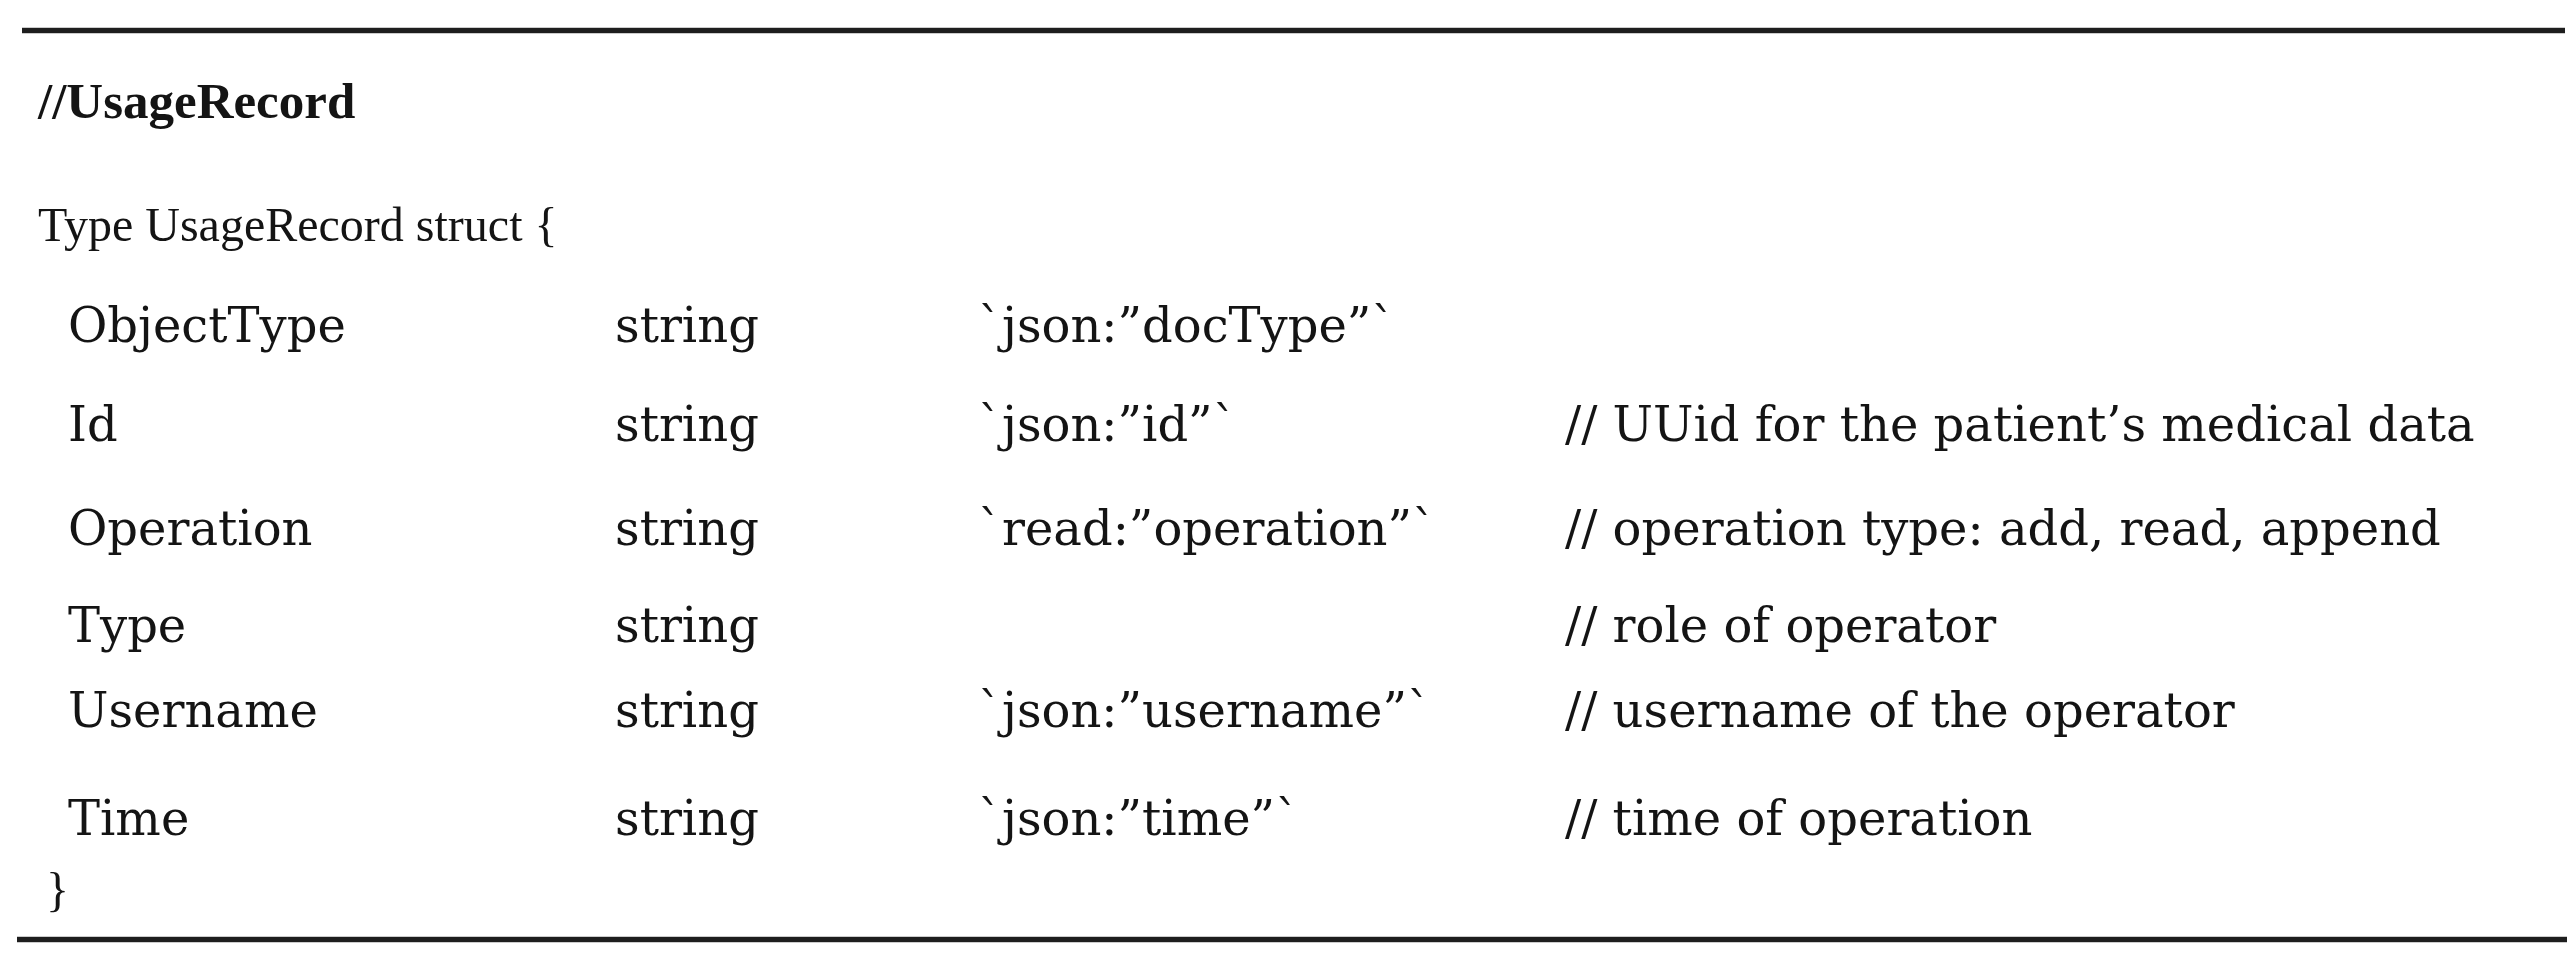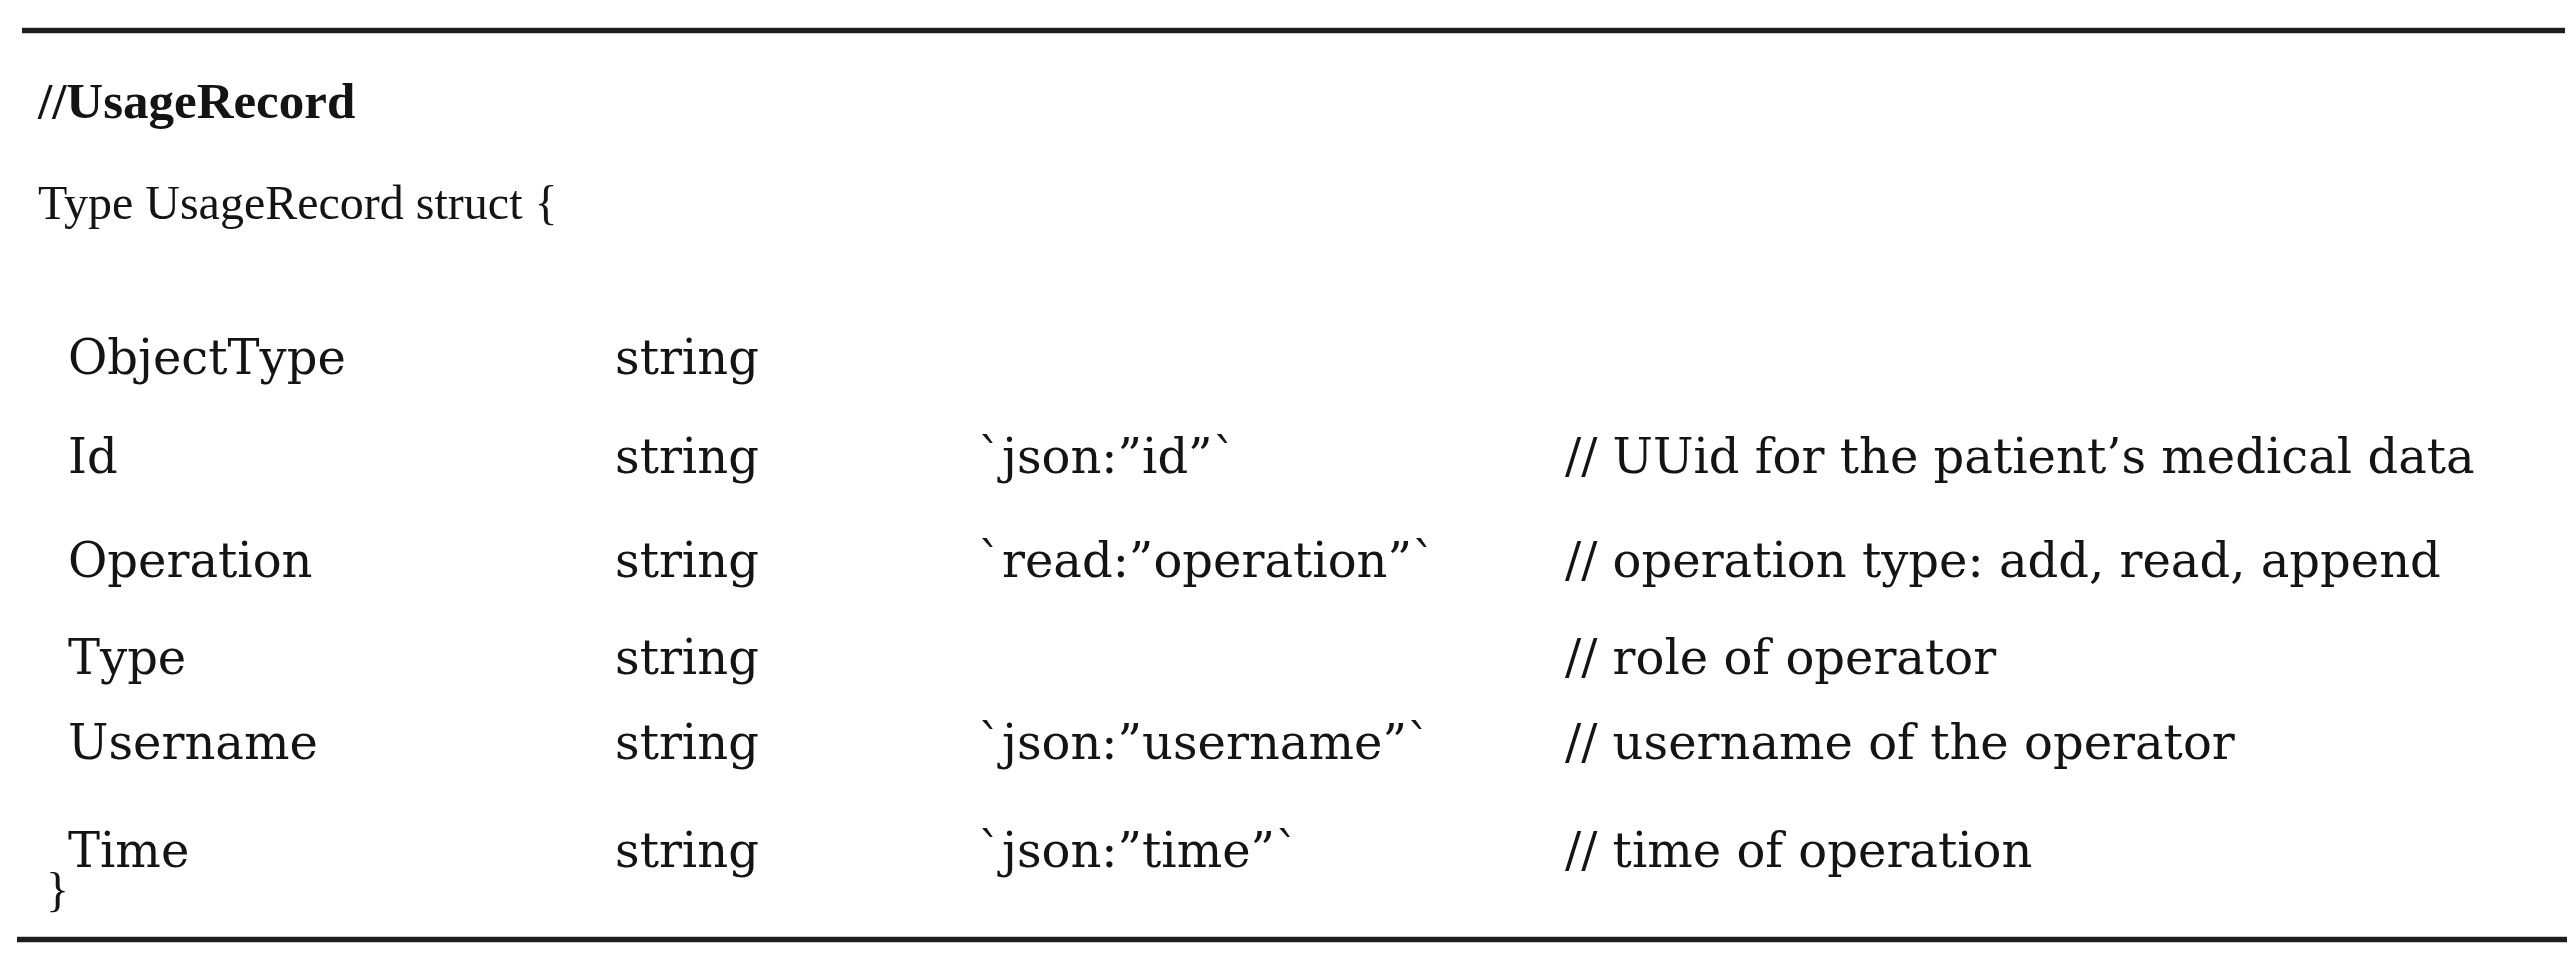--- a/index.html
+++ b/index.html
@@ -39,39 +39,38 @@
     line-height: 64px;
     white-space: pre;
     font-family: Liberation Serif, serif;
   }
   .line.header {
     top: 69px;
     font-weight: bold;
     font-size: 51px;
   }
   .line.struct-open {
-    top: 171px;
+    top: 193px;
   }
   .line.struct-close {
     left: 46px;
     top: 858px;
   }
   .field-row {
     position: absolute;
     left: 0;
     width: 100%;
     height: 64px;
     font-size: 48px;
     line-height: 64px;
   }
   .field-row > span {
     position: absolute;
     top: 0;
     white-space: pre;
-    margin-top: 32px;
   }
   .fname    { left: 68px;   }
   .ftype    { left: 615px;  }
   .ftag     { left: 978px; }
   .fcomment { left: 1565px; }
   .row-0 { top: 293px;  }
   .row-1 { top: 392px;  }
   .row-2 { top: 496px;  }
   .row-3 { top: 593px;  }
   .row-4 { top: 678px; padding-left: 32px;  }
@@ -84,20 +83,21 @@
 
   <div class="rule top"></div>
 
   <div class="line header">//UsageRecord</div>
 
   <div class="line struct-open">Type UsageRecord struct {</div>
 
   <div class="field-row row-0">
     <span class="fname">ObjectType</span>
     <span class="ftype">string</span>
+    <span class="ftag">`json:”docType”`</span>
   </div>
 
   <div class="field-row row-1">
     <span class="fname">Id</span>
     <span class="ftype">string</span>
     <span class="ftag">`json:”id”`</span>
     <span class="fcomment">// UUid for the patient’s medical data</span>
   </div>
 
   <div class="field-row row-2">

